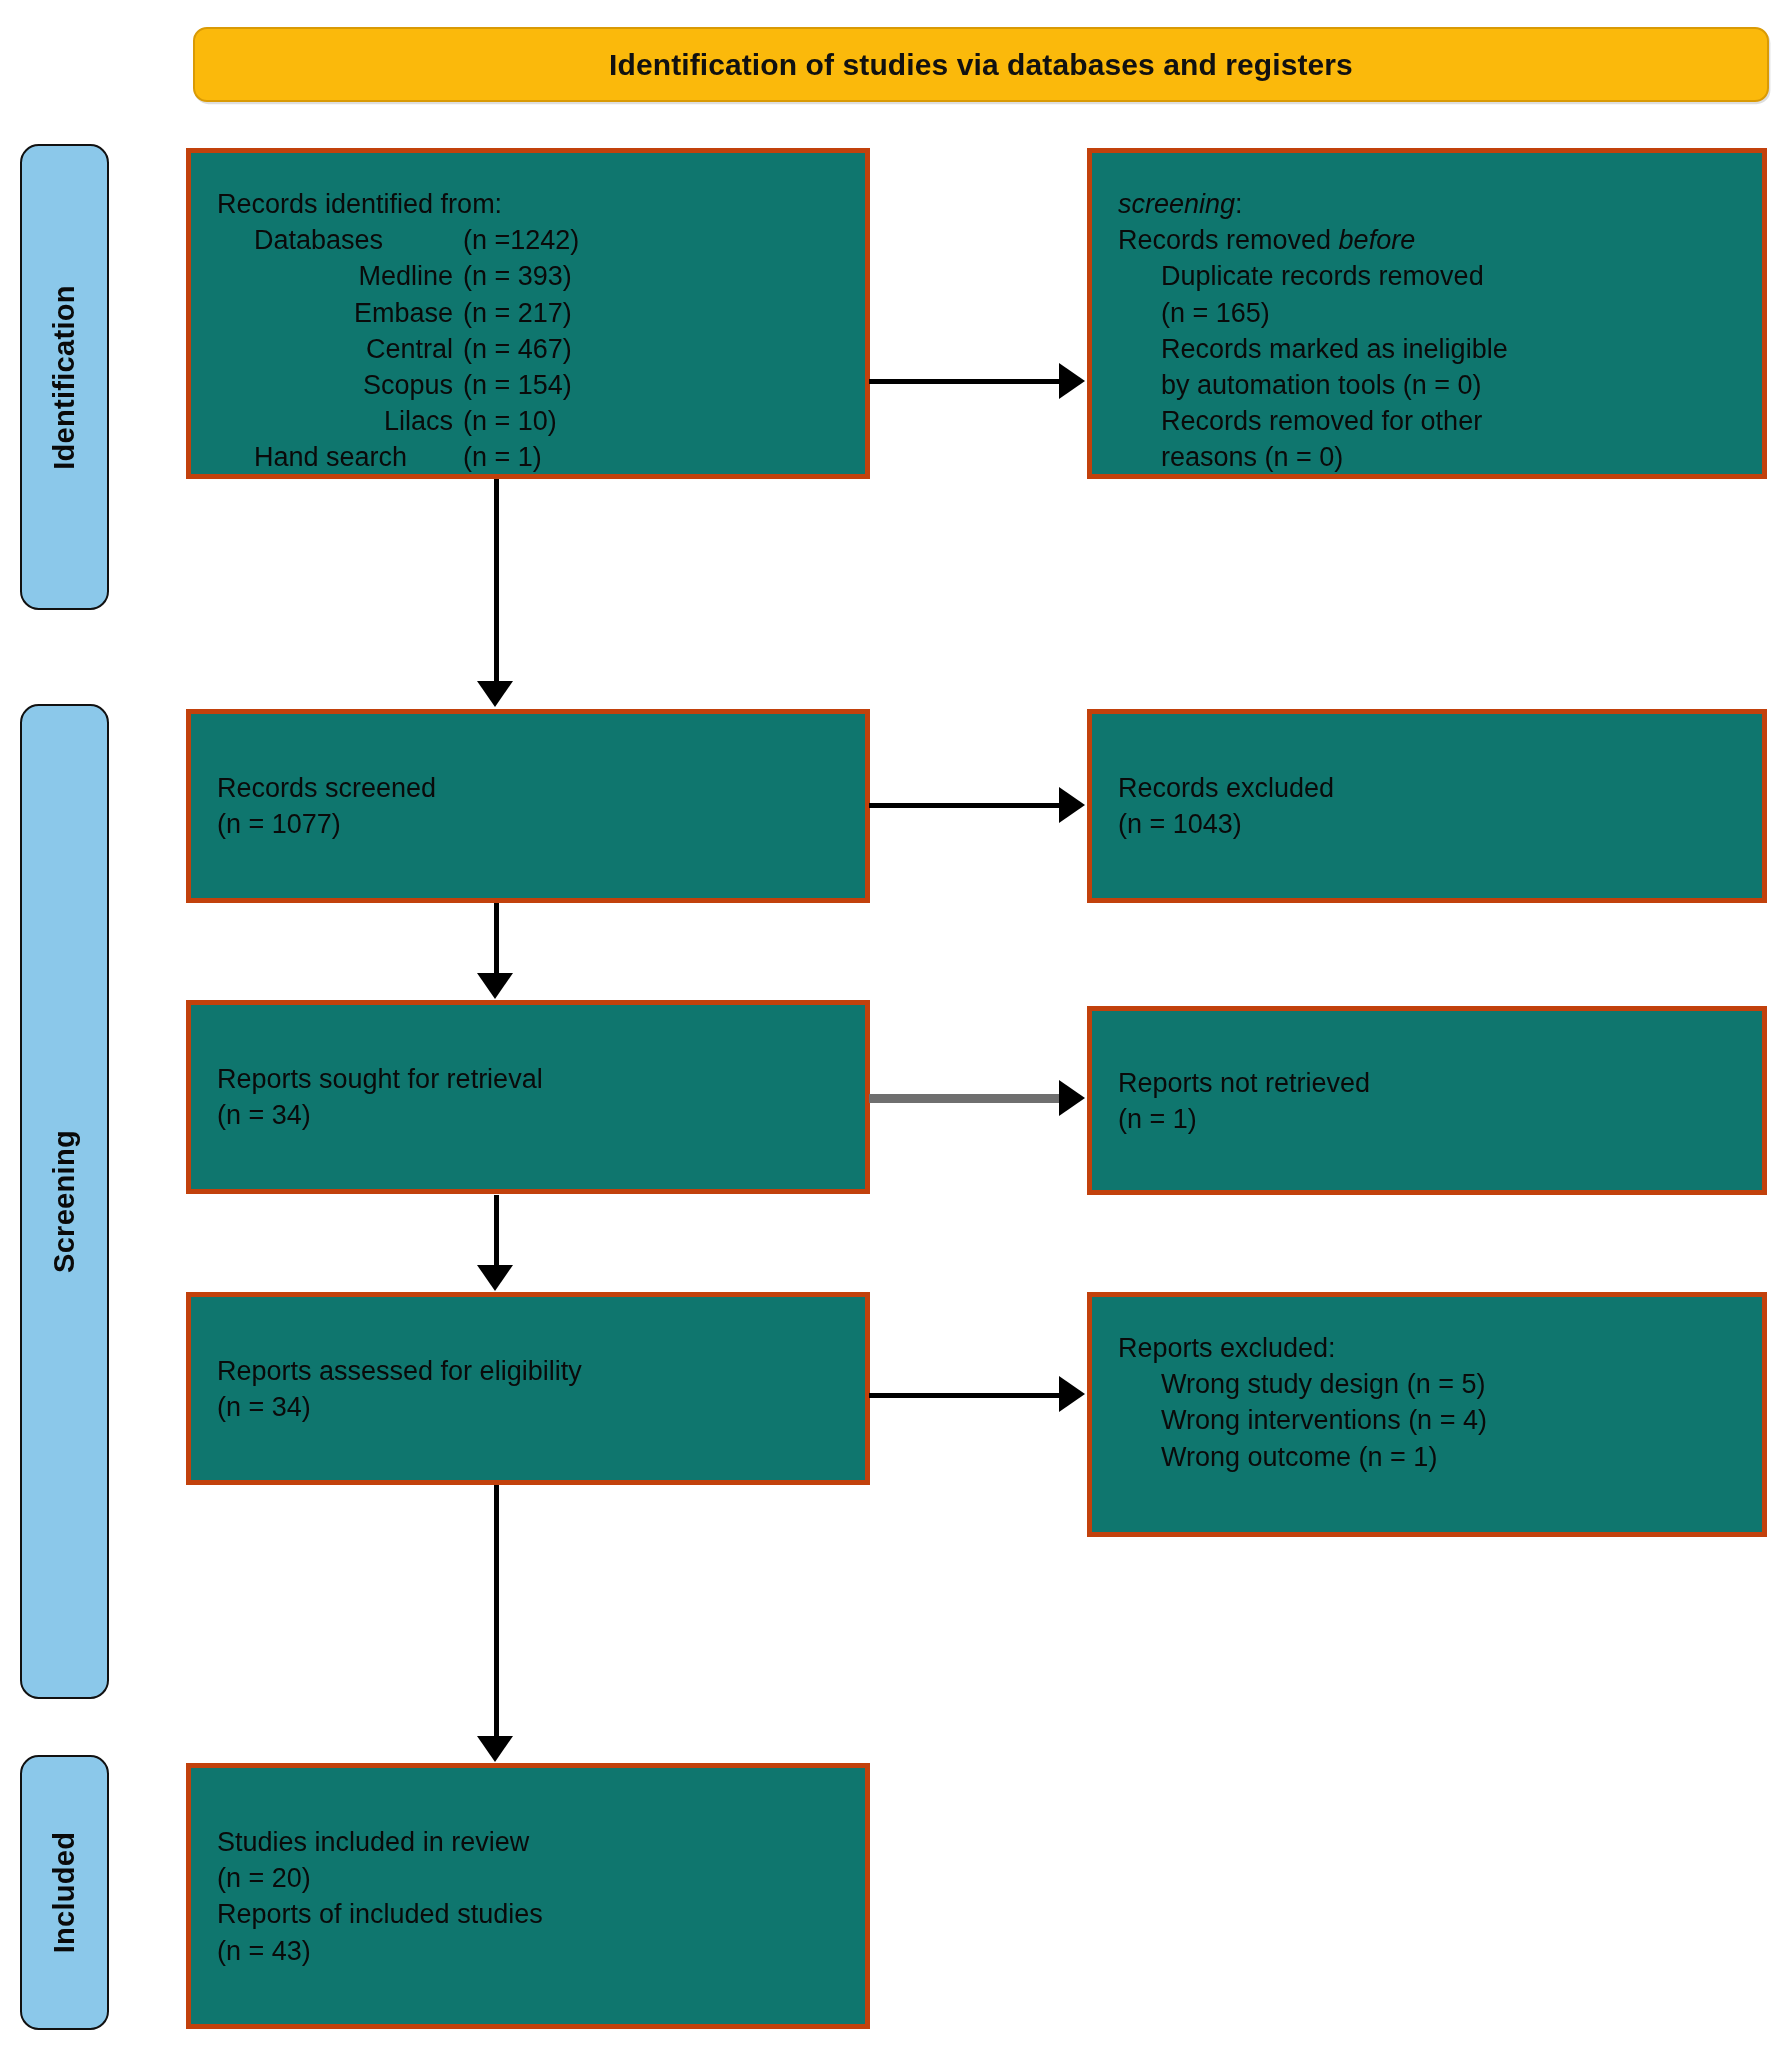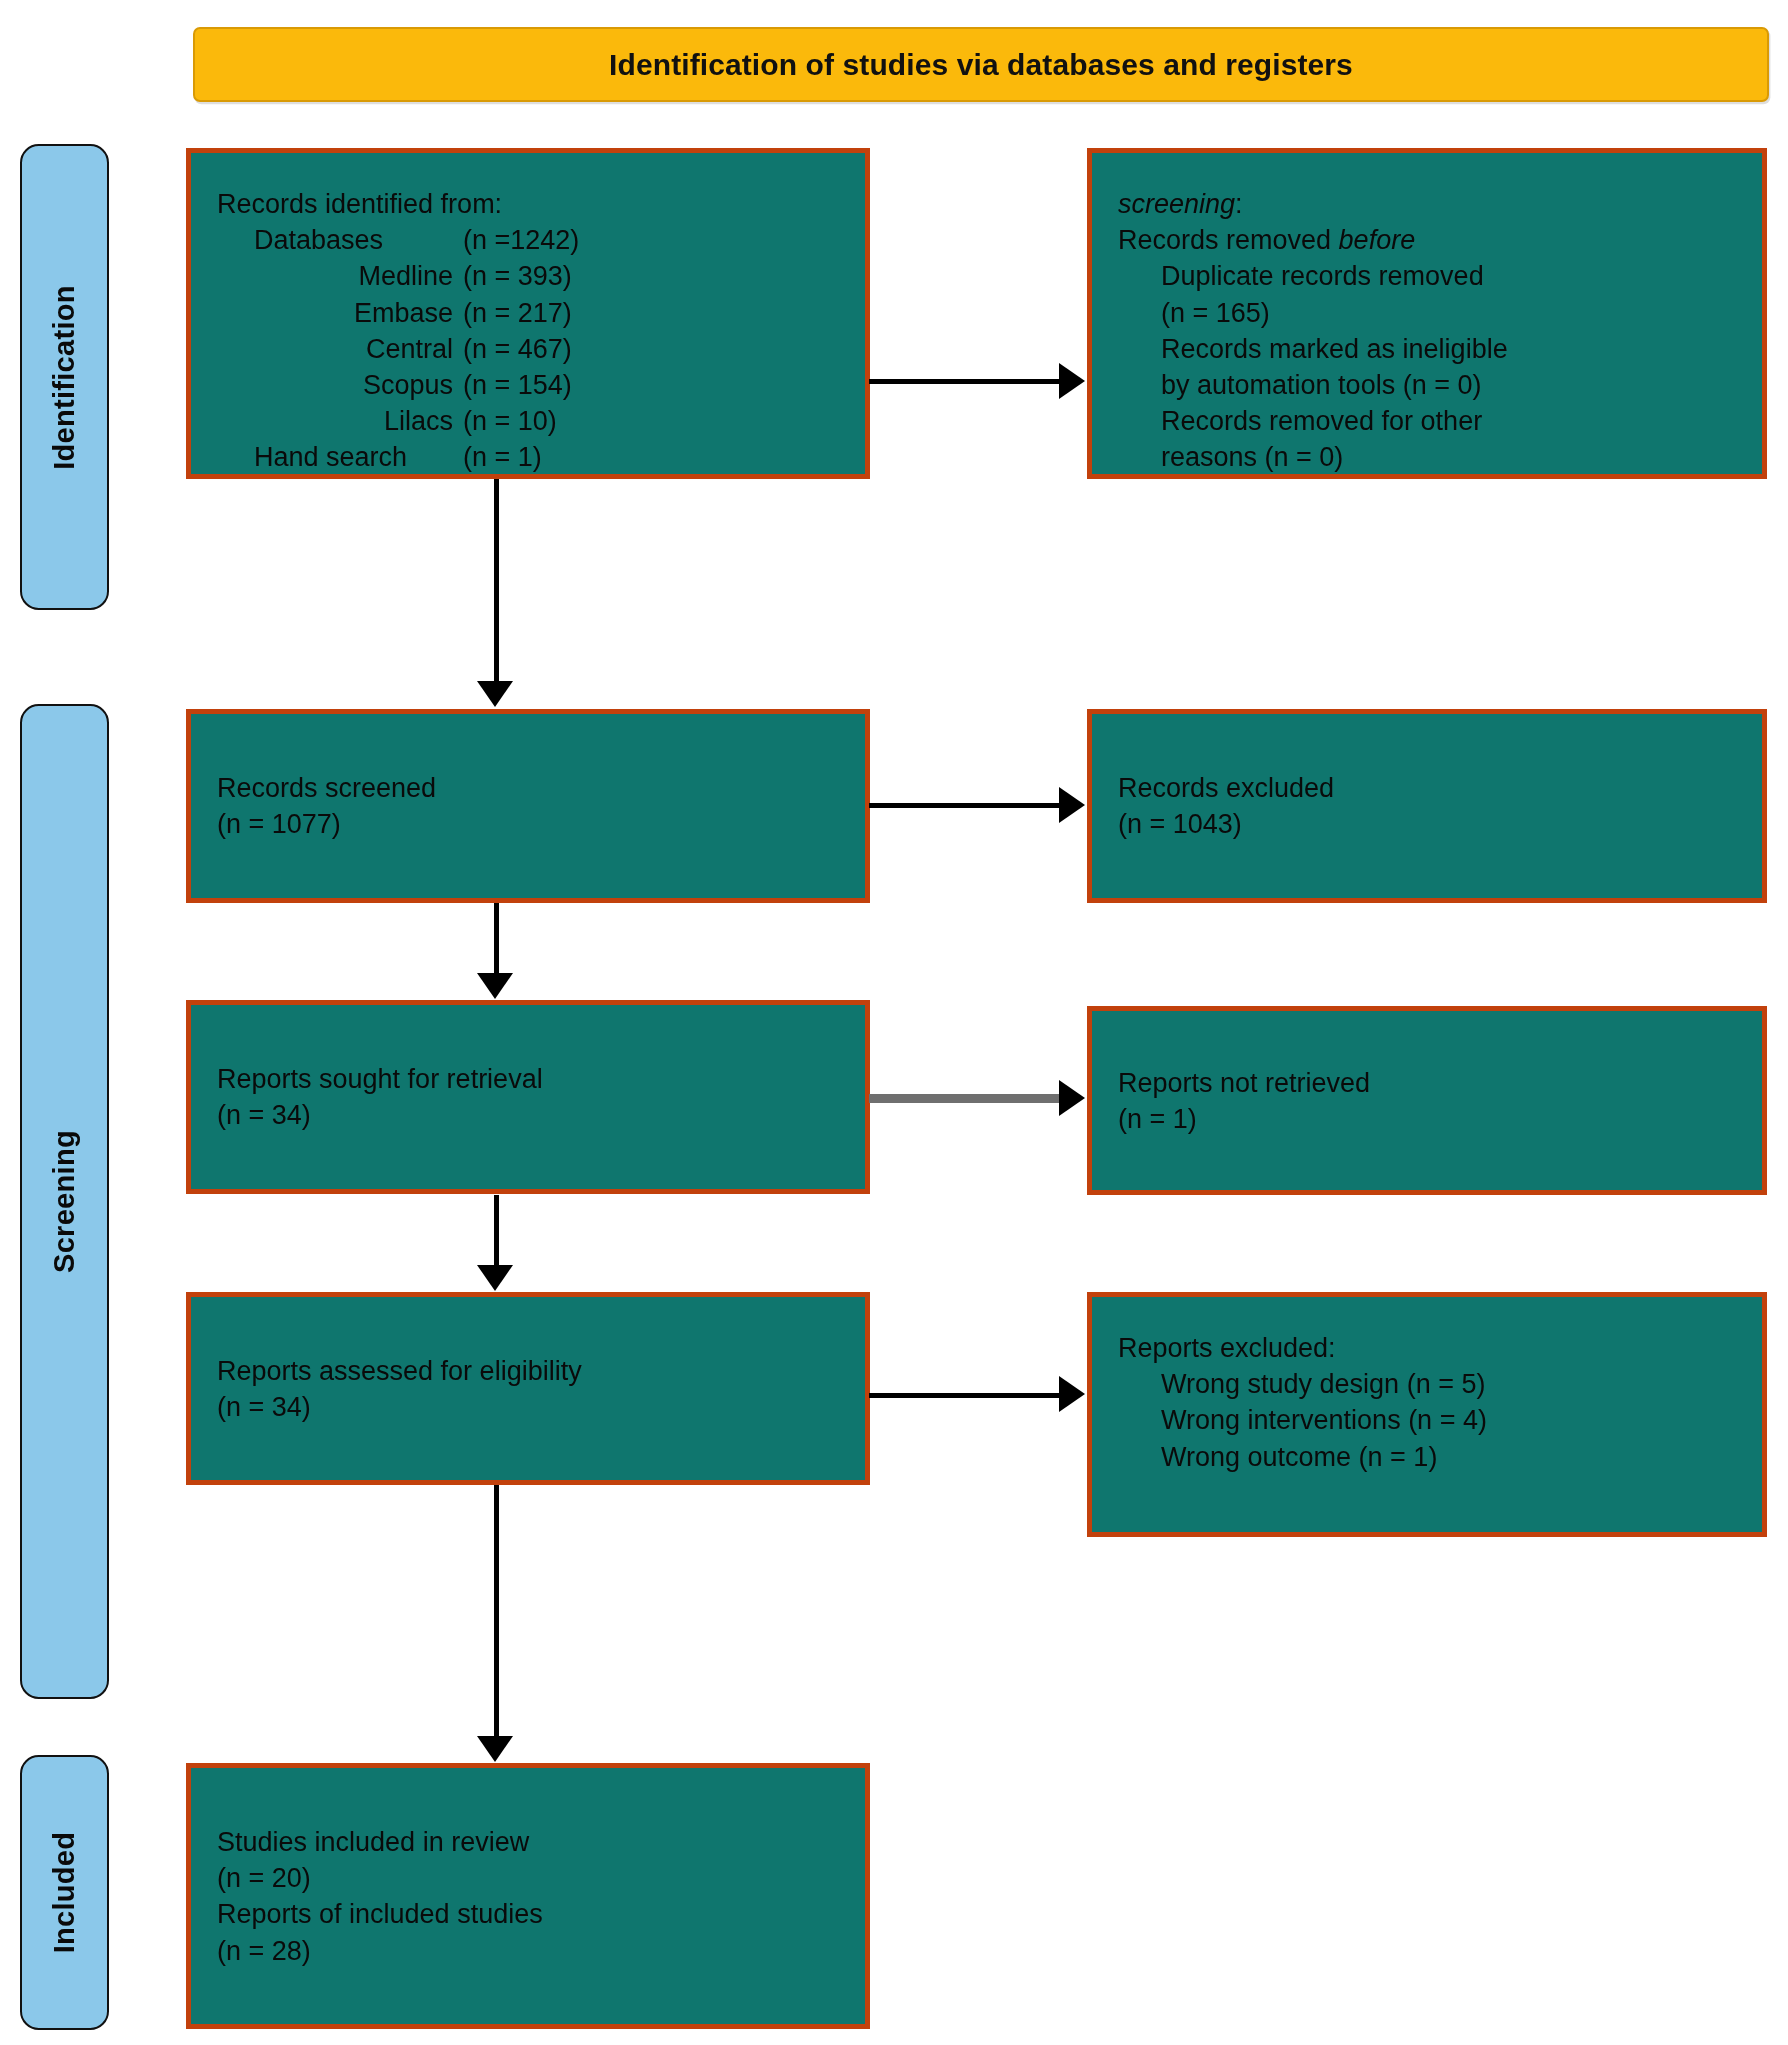--- a/index.html
+++ b/index.html
@@ -25,21 +25,21 @@
 
   
   .header-banner {
     position: absolute;
     left: 193px;
     top: 27px;
     width: 1576px;
     height: 75px;
     background: #FBB90B;
     border: 2.2px solid #D99A05;
-    border-radius: 7px;
+    border-radius: 14px;
     display: flex;
     align-items: center;
     justify-content: center;
     box-shadow: 1.4px 2.2px 0 rgba(0,0,0,0.13);
   }
   .header-banner .banner-text {
     font-size: 30px;
     font-weight: bold;
     color: #111111;
     letter-spacing: 0.1px;
@@ -261,21 +261,21 @@
       <div class="line indent-1">Wrong interventions (n = 4)</div>
       <div class="line indent-1">Wrong outcome (n = 1)</div>
     </div>
   </div>
 
   <div class="flow-box" id="box-included">
     <div class="box-body">
       <div class="line">Studies included in review</div>
       <div class="line">(n = 20)</div>
       <div class="line">Reports of included studies</div>
-      <div class="line">(n = 28)</div>
+      <div class="line">(n = 43)</div>
     </div>
   </div>
 
   <div class="conn" style="left:869px; top:379px; width:191px; height:5px;"></div>
   <div class="arrow-head-right" style="left:1059px; top:363px;"></div>
 
   <div class="conn" style="left:494px; top:479px; width:5px; height:204px;"></div>
   <div class="arrow-head-down" style="left:477px; top:681px;"></div>
 
   <div class="conn" style="left:869px; top:803px; width:191px; height:5px;"></div>

